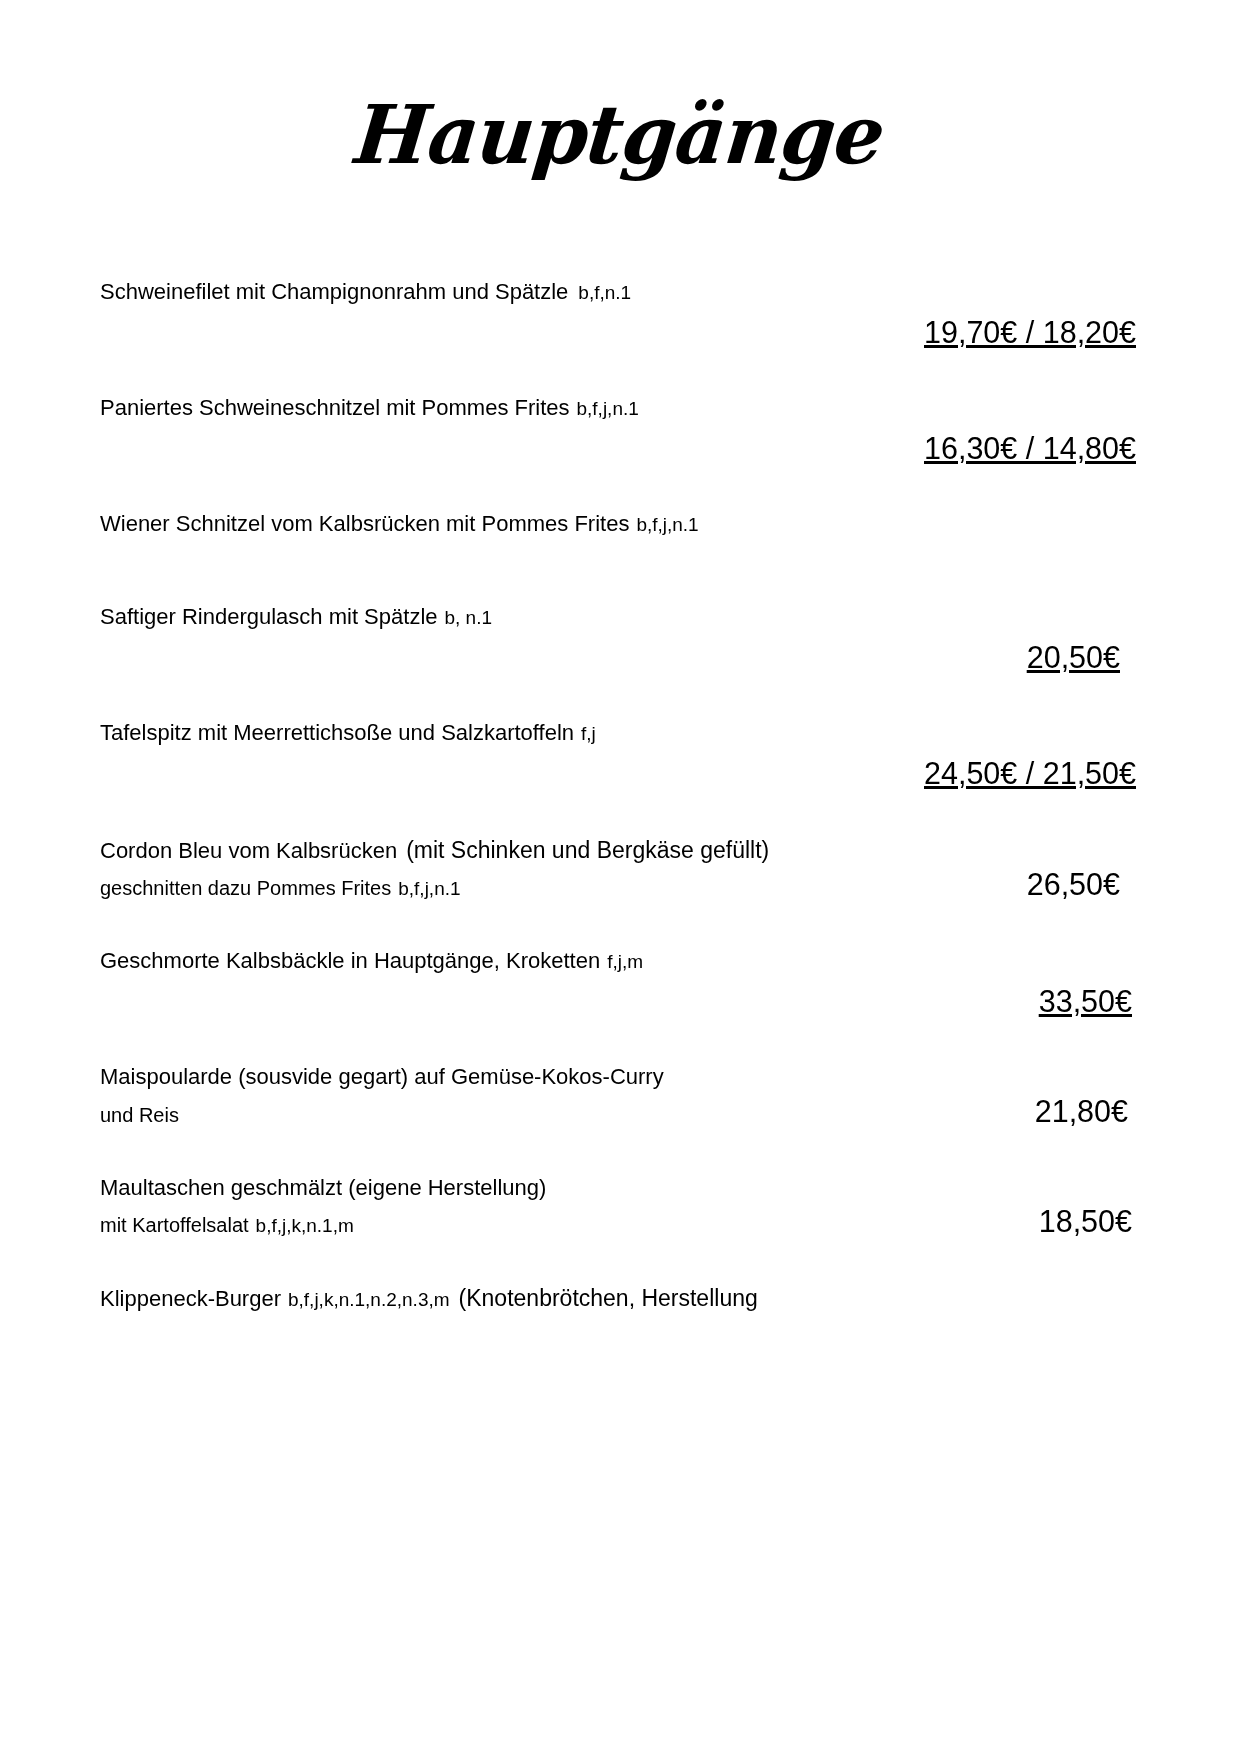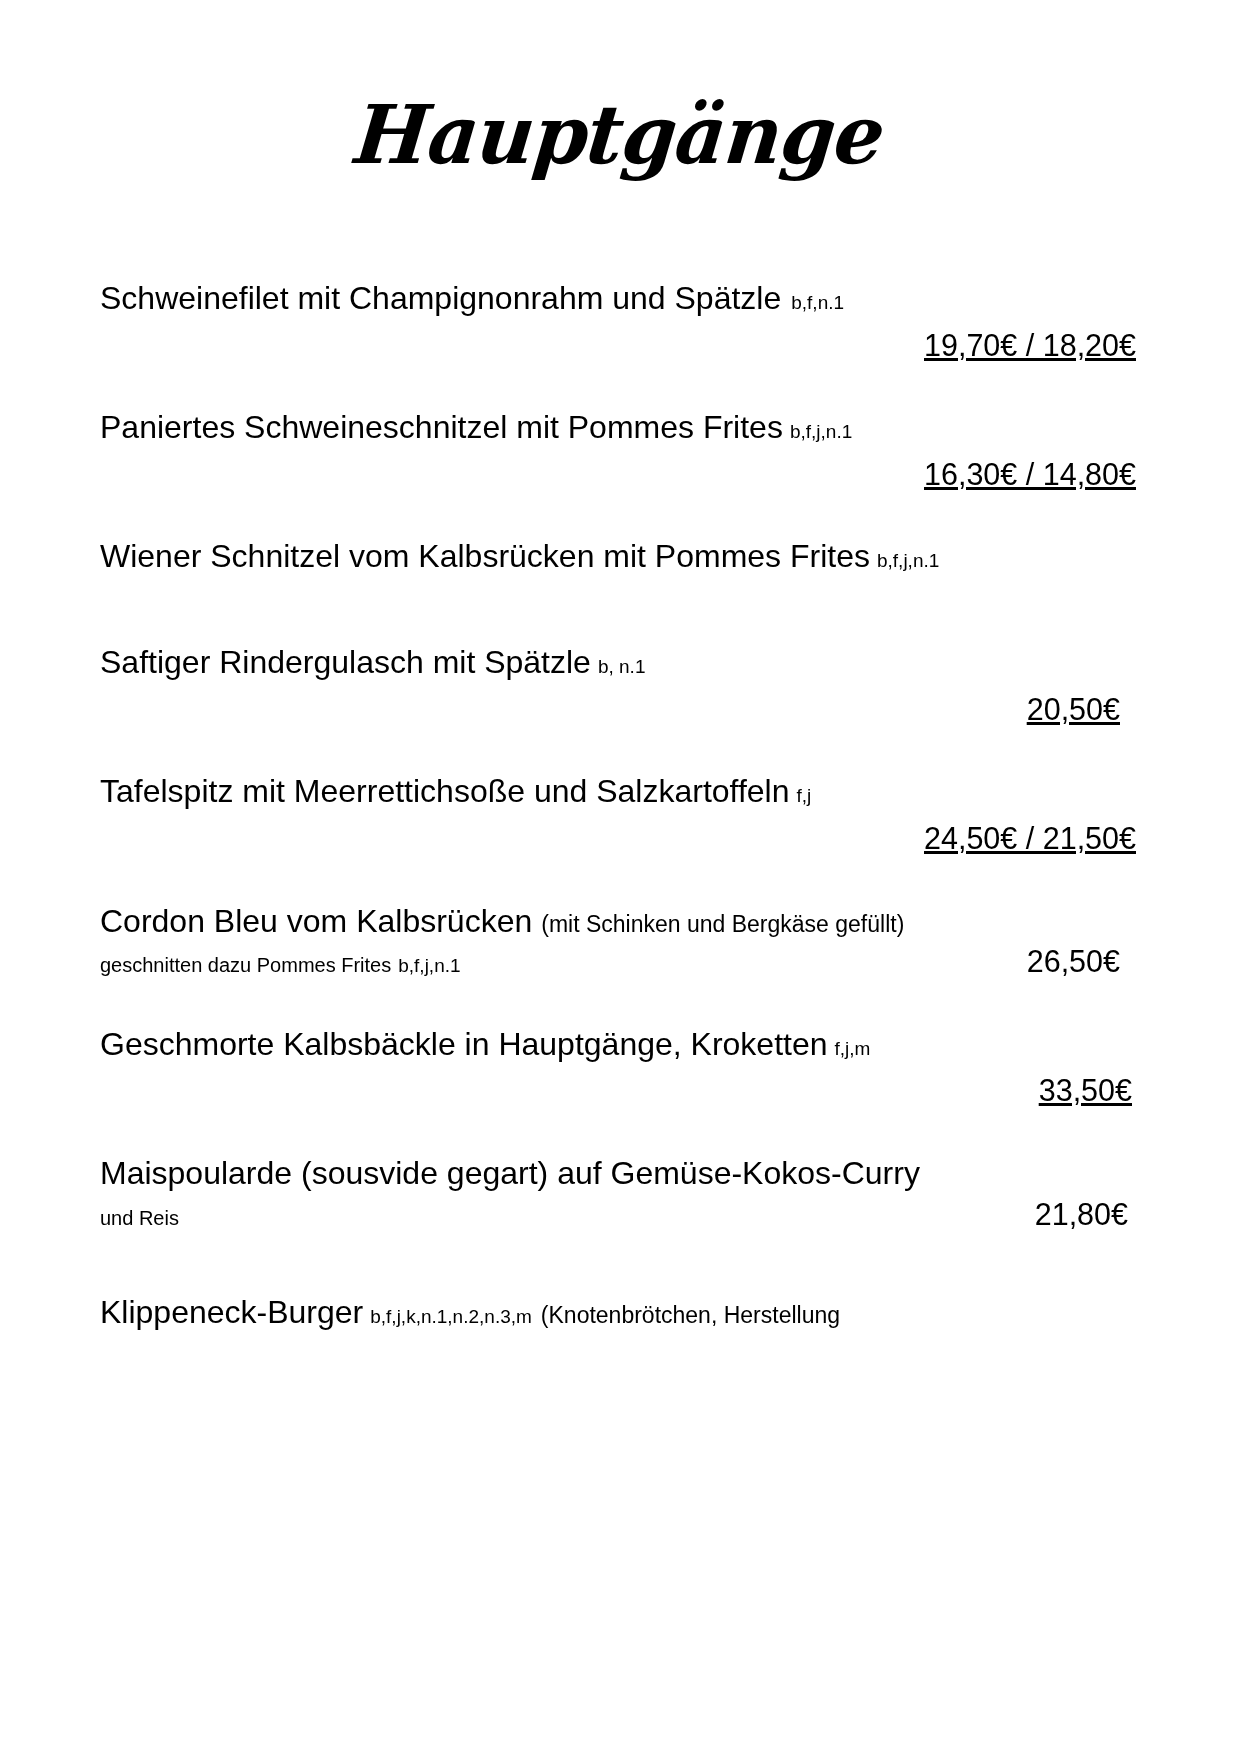--- a/index.html
+++ b/index.html
@@ -55,21 +55,21 @@
     justify-content: space-between;
     width: 100%;
   }
   .namecell {
     display: flex;
     align-items: baseline;
     flex: 0 1 auto;
     min-width: 0;
   }
   .name {
-    font-size: 32px;
+    font-size: 22px;
     line-height: 1.30;
     white-space: nowrap;
   }
   .allergens {
     font-size: 19px;
     line-height: 1.3;
     margin-left: 10px;
     white-space: nowrap;
   }
   .allergens.tight {
@@ -238,20 +238,34 @@
       <div class="line">
         <div class="namecell">
           <span class="contline">und Reis</span>
         </div>
         <span class="price" style="padding-right:12px">21,80€</span>
       </div>
     </div>
 
     <div class="gap-md"></div>
 
+    <div class="item">
+      <div class="line">
+        <div class="namecell">
+          <span class="name">Maultaschen geschmälzt (eigene Herstellung)</span>
+        </div>
+      </div>
+      <div class="line">
+        <div class="namecell">
+          <span class="contline">mit Kartoffelsalat</span>
+          <span class="allergens tight">b,f,j,k,n.1,m</span>
+        </div>
+        <span class="price" style="padding-right:8px">18,50€</span>
+      </div>
+    </div>
 
     <div class="gap-md"></div>
 
     <div class="item">
       <div class="line">
         <div class="namecell">
           <span class="name">Klippeneck-Burger</span>
           <span class="allergens tight">b,f,j,k,n.1,n.2,n.3,m</span>
           <span class="paren">(Knotenbrötchen, Herstellung</span>
         </div>

